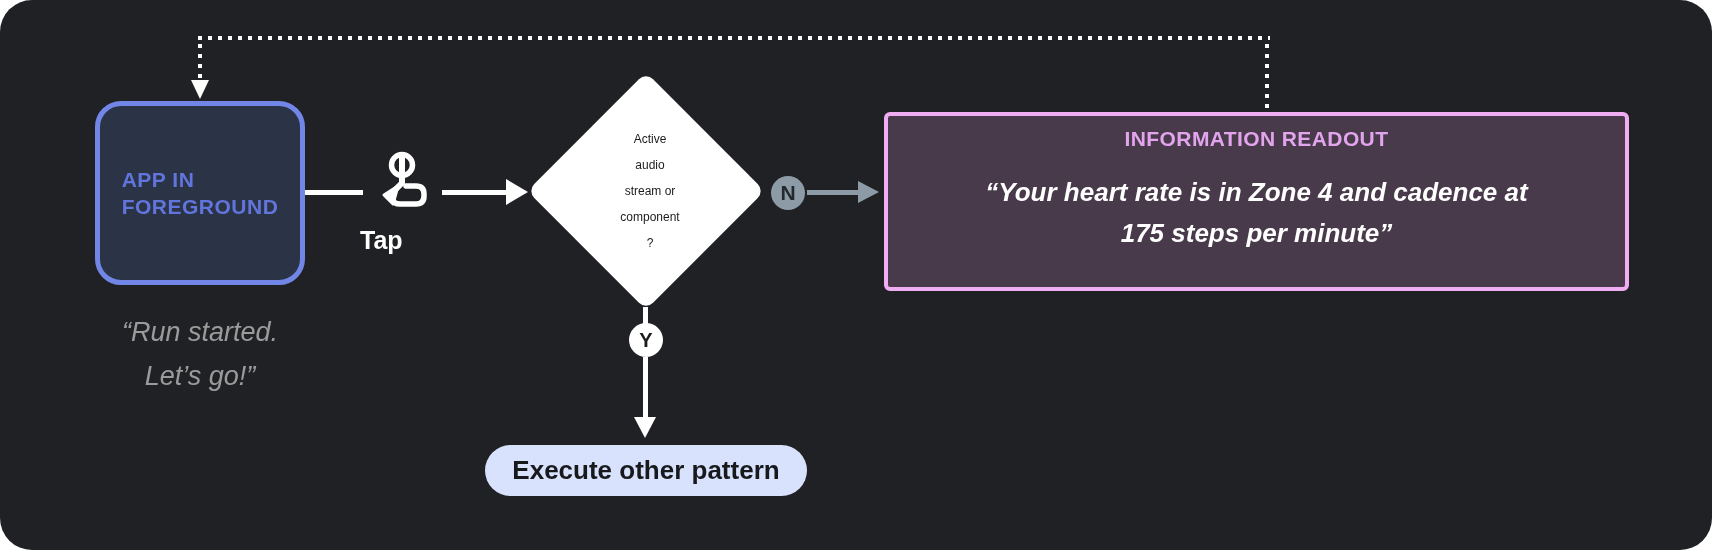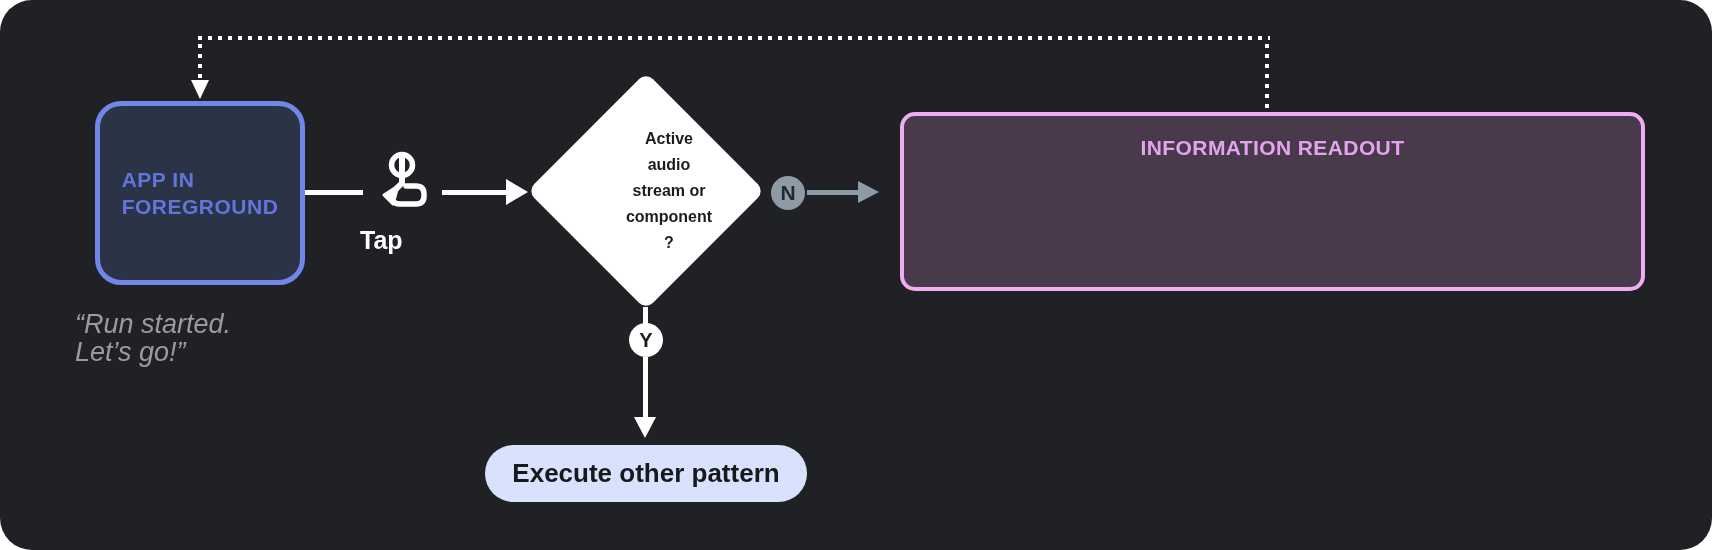--- a/index.html
+++ b/index.html
@@ -27,71 +27,71 @@
     background:repeating-linear-gradient(180deg,#fff 0 4px,transparent 4px 10px);}
   .head-down-small{left:191px; top:80px; width:0; height:0;
     border-left:9px solid transparent; border-right:9px solid transparent; border-top:19px solid #fff;}
 
   
   .app-node{left:95px; top:101px; width:210px; height:184px; box-sizing:border-box;
     background:var(--app-fill); border:5px solid var(--app-border); border-radius:26px;
     display:flex; align-items:center; justify-content:center;}
   .app-label{color:var(--app-text); font-size:21px; font-weight:bold; 
     line-height:27px; letter-spacing:.5px;}
-  .app-caption{left:75px; top:310px; width:250px; color:var(--caption-text);
-    font-size:27px; font-style:italic; line-height:28px;}
+  .app-caption{left:75px; top:310px; width:250px; text-align:center; color:var(--caption-text);
+    font-size:27px; font-style:italic; line-height:44px;}
 
   
   .line-h{height:5px; background:var(--line-white);}
   .line-v{width:5px; background:var(--line-white);}
   .seg1{left:305px; top:190px; width:58px;}
   .seg2{left:442px; top:190px; width:66px;}
   .head-right-white{left:506px; top:179px; width:0; height:0;
     border-top:13px solid transparent; border-bottom:13px solid transparent; border-left:22px solid #fff;}
 
   
   .tap-icon{left:372px; top:150px;}
   .tap-label{left:360px; top:226px; width:92px; color:#fff;
     font-size:25px; font-weight:bold;}
 
   
   .diamond{left:562px; top:107px; width:168px; height:168px; background:var(--diamond-fill);
     transform:rotate(45deg); border-radius:10px;}
-  .diamond-text{left:579px; top:126px; width:180px; text-align:center;
-    color:var(--diamond-text); font-size:16px; font-weight:bold; line-height:26px;}
+  .diamond-text{left:560px; top:126px; width:180px; text-align:center;
+    color:var(--diamond-text); font-size:12px; font-weight:normal; line-height:26px;}
 
   
   .n-circle{left:771px; top:176px; width:34px; height:34px; border-radius:50%;
     background:var(--no-accent); display:flex; align-items:center; justify-content:center;
     color:var(--no-text); font-size:21px; font-weight:bold;}
   .seg-n{left:807px; top:190px; width:53px; height:5px; background:var(--no-accent);}
   .head-right-gray{left:858px; top:181px; width:0; height:0;
     border-top:11px solid transparent; border-bottom:11px solid transparent;
     border-left:21px solid var(--no-accent);}
 
   
   .readout{left:884px; top:112px; width:745px; height:179px; box-sizing:border-box;
-    background:var(--readout-fill); border:4.5px solid var(--readout-border); border-radius:15px;
-    text-align:center; padding-top:20px;margin-left:16px;}
+    background:var(--readout-fill); border:4.5px solid var(--readout-border); border-radius:6px;
+    text-align:center; padding-top:11px;}
   .readout-title{color:var(--readout-title); font-size:21px; font-weight:bold;
     letter-spacing:.4px; line-height:24px;}
   .readout-quote{margin-top:21px; color:var(--readout-text); font-size:26px; font-weight:bold;
     font-style:italic; line-height:41px;}
 
   
   .seg-y1{left:643px; top:307px; height:17px;}
   .y-circle{left:629px; top:323px; width:34px; height:34px; border-radius:50%;
     background:var(--yes-fill); display:flex; align-items:center; justify-content:center;
     color:var(--yes-text); font-size:20px; font-weight:bold;}
   .seg-y2{left:643px; top:357px; height:61px;}
   .head-down-white{left:634px; top:417px; width:0; height:0;
     border-left:11px solid transparent; border-right:11px solid transparent; border-top:21px solid #fff;}
 
   
-  .pill{left:485px; top:445px; width:322px; height:57px; border-radius:29px;
+  .pill{left:485px; top:445px; width:322px; height:51px; border-radius:29px;
     background:var(--pill-bg); display:flex; align-items:center; justify-content:center;
     color:var(--pill-text); font-size:26px; font-weight:bold;}
 </style>
 </head>
 <body>
 
 <div class="canvas">
 
   <div class="abs dot-h"></div>
   <div class="abs dot-v-left"></div>
@@ -126,20 +126,22 @@
 ?</div>
 
   <div class="abs n-circle">
     <span>N</span>
   </div>
   <div class="abs seg-n"></div>
   <div class="abs head-right-gray"></div>
 
   <div class="abs readout">
     <div class="readout-title">INFORMATION READOUT</div>
+    <div class="readout-quote ml">“Your heart rate is in Zone 4 and cadence at
+175 steps per minute”</div>
   </div>
 
   <div class="abs line-v seg-y1"></div>
   <div class="abs y-circle">
     <span>Y</span>
   </div>
   <div class="abs line-v seg-y2"></div>
   <div class="abs head-down-white"></div>
 
   <div class="abs pill">

